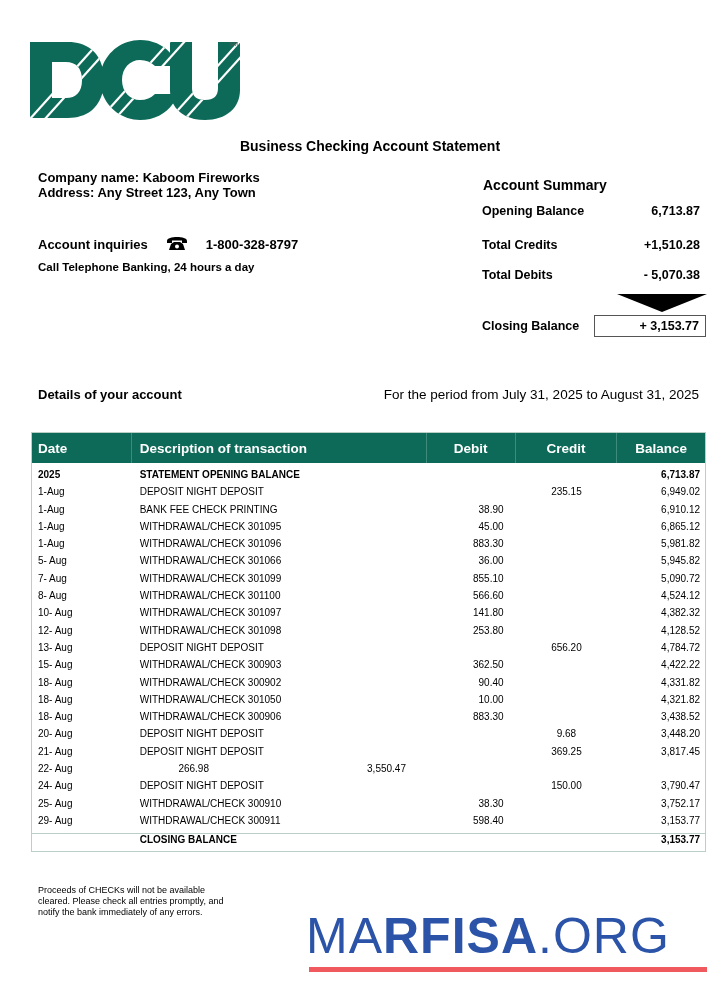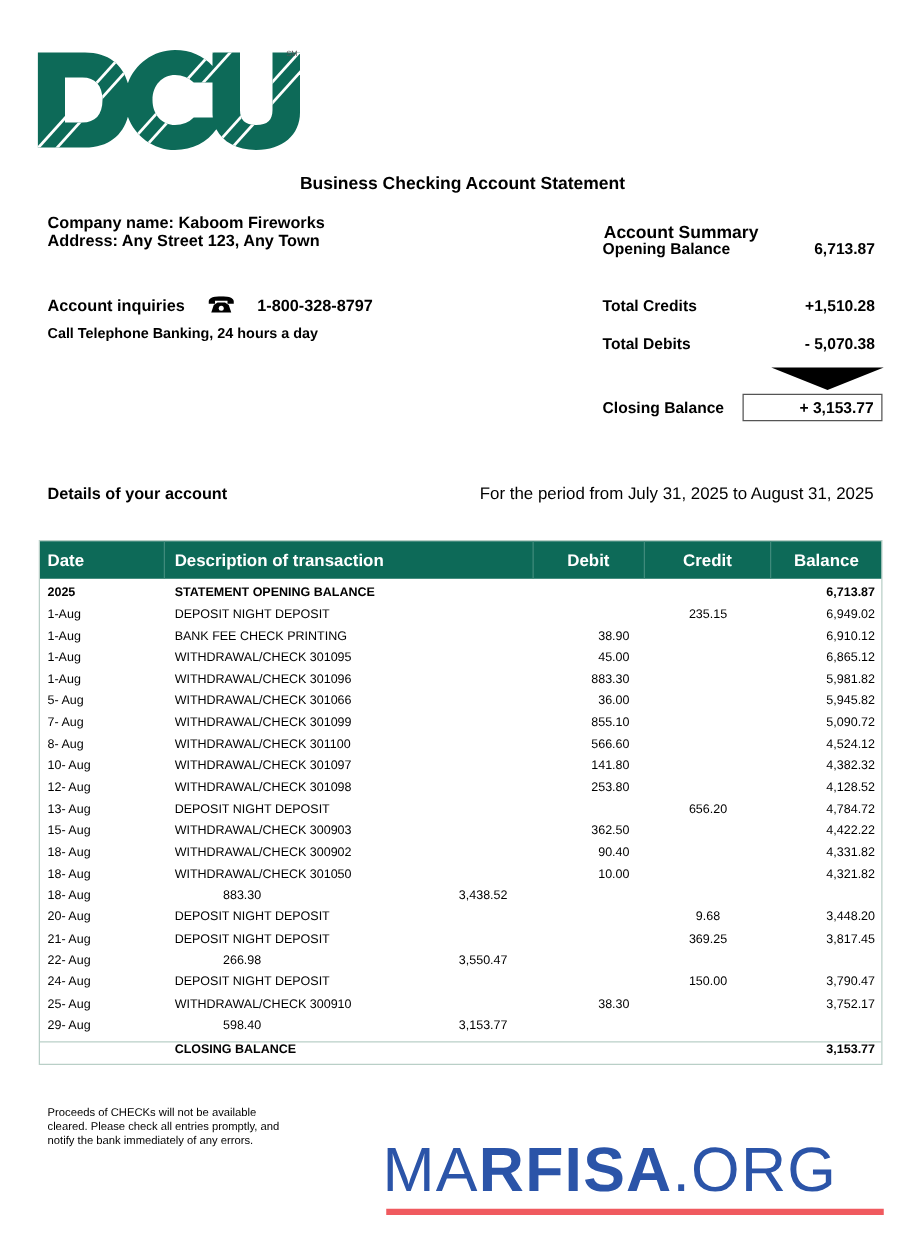--- a/index.html
+++ b/index.html
@@ -97,21 +97,21 @@
       <path d="M1 4 C1 1 6 0 11 0 C16 0 21 1 21 4 V6 H16 V3.5 H6 V6 H1 Z" fill="#000"></path>
       <path d="M5 7 L8 5 H14 L17 7 L19 13 H3 Z" fill="#000"></path>
       <circle cx="11" cy="9.5" r="2" fill="#fff"></circle>
     </svg>
   </span>
   <span>1-800-328-8797</span>
 </div>
 <div class="abs telebanking">Call Telephone Banking, 24 hours a day</div>
 
 <div class="abs summary-title">Account Summary</div>
-<div class="abs sum-row" style="top:192px;">
+<div class="abs sum-row" style="top:204px;">
   <span>Opening Balance</span>
   <span>6,713.87</span>
 </div>
 <div class="abs sum-row" style="top:238px;">
   <span>Total Credits</span>
   <span>+1,510.28</span>
 </div>
 <div class="abs sum-row" style="top:268px;">
   <span>Total Debits</span>
   <span>- 5,070.38</span>
@@ -226,20 +226,21 @@
         </div>
         <div class="row">
           <div class="c-date">18- Aug</div>
           <div class="c-desc">WITHDRAWAL/CHECK 301050</div>
           <div class="c-debit">10.00</div>
           <div class="c-credit"></div>
           <div class="c-bal">4,321.82</div>
         </div>
         <div class="row">
           <div class="c-date">18- Aug</div>
+          <div class="c-desc">WITHDRAWAL/CHECK 300906</div>
           <div class="c-debit">883.30</div>
           <div class="c-credit"></div>
           <div class="c-bal">3,438.52</div>
         </div>
         <div class="row">
           <div class="c-date">20- Aug</div>
           <div class="c-desc">DEPOSIT NIGHT DEPOSIT</div>
           <div class="c-debit"></div>
           <div class="c-credit">9.68</div>
           <div class="c-bal">3,448.20</div>
@@ -266,20 +267,21 @@
         </div>
         <div class="row">
           <div class="c-date">25- Aug</div>
           <div class="c-desc">WITHDRAWAL/CHECK 300910</div>
           <div class="c-debit">38.30</div>
           <div class="c-credit"></div>
           <div class="c-bal">3,752.17</div>
         </div>
         <div class="row">
           <div class="c-date">29- Aug</div>
+          <div class="c-desc">WITHDRAWAL/CHECK 300911</div>
           <div class="c-debit">598.40</div>
           <div class="c-credit"></div>
           <div class="c-bal">3,153.77</div>
         </div>
       </div>
     <div class="row bold closing">
       <div class="c-date"></div>
       <div class="c-desc">CLOSING BALANCE</div>
       <div class="c-debit"></div>
       <div class="c-credit"></div>

